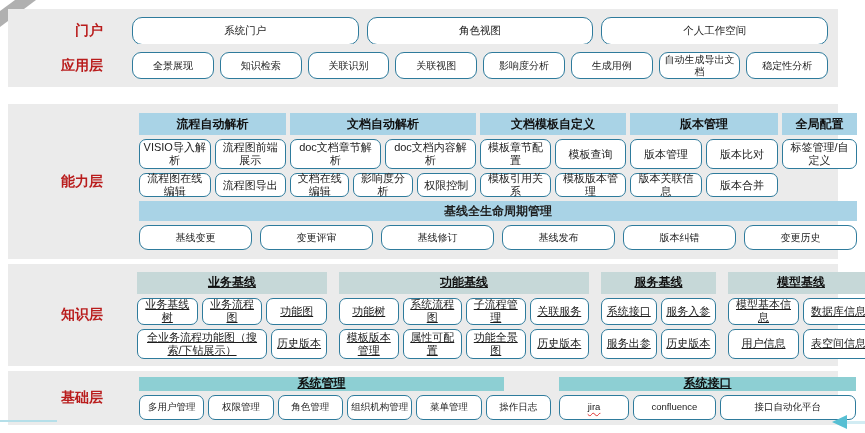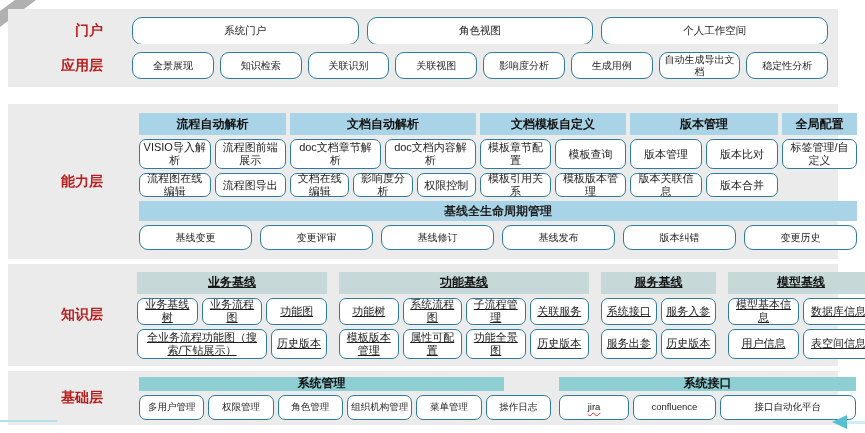--- a/index.html
+++ b/index.html
@@ -29,21 +29,21 @@
   .col { display:flex; flex-direction:column; gap:4px; }
   .groups { display:flex; gap:4px; margin-left:7px; }
   .group { display:flex; flex-direction:column; gap:4px; box-sizing:border-box; }
   .group-header {
     height:22px; display:flex; align-items:center; justify-content:center;
     font-weight:bold; font-size:12px; color:#101010;
   }
   .cap .group-header, .baseline-header { background:#a9d3e6; }
   .knw .group-header { background:#c6d8d8; }
   .knw .groups { gap:12px; margin-left:5px;text-decoration:underline; }
-  .fnd .group-header { background:#8dcfd3; height:14px; }
+  .fnd .group-header { background:#8dcfd3; height:14px;text-decoration:underline; }
   .fnd .groups { gap:8px; }
 
   .g-row { display:flex; gap:4px; }
   .btn.sm { flex:1; font-size:11px; border-radius:7px; border-width:1.4px; }
   .cap .r1 .btn { height:30px; }
   .cap .r2 .btn { height:24px; }
   .knw .r1 .btn { height:27px; }
   .knw .r2 .btn { height:30px; }
   .fnd .g-row .btn { height:25px; font-size:9.5px; }
   .btn.w2 { flex:2.55; }

